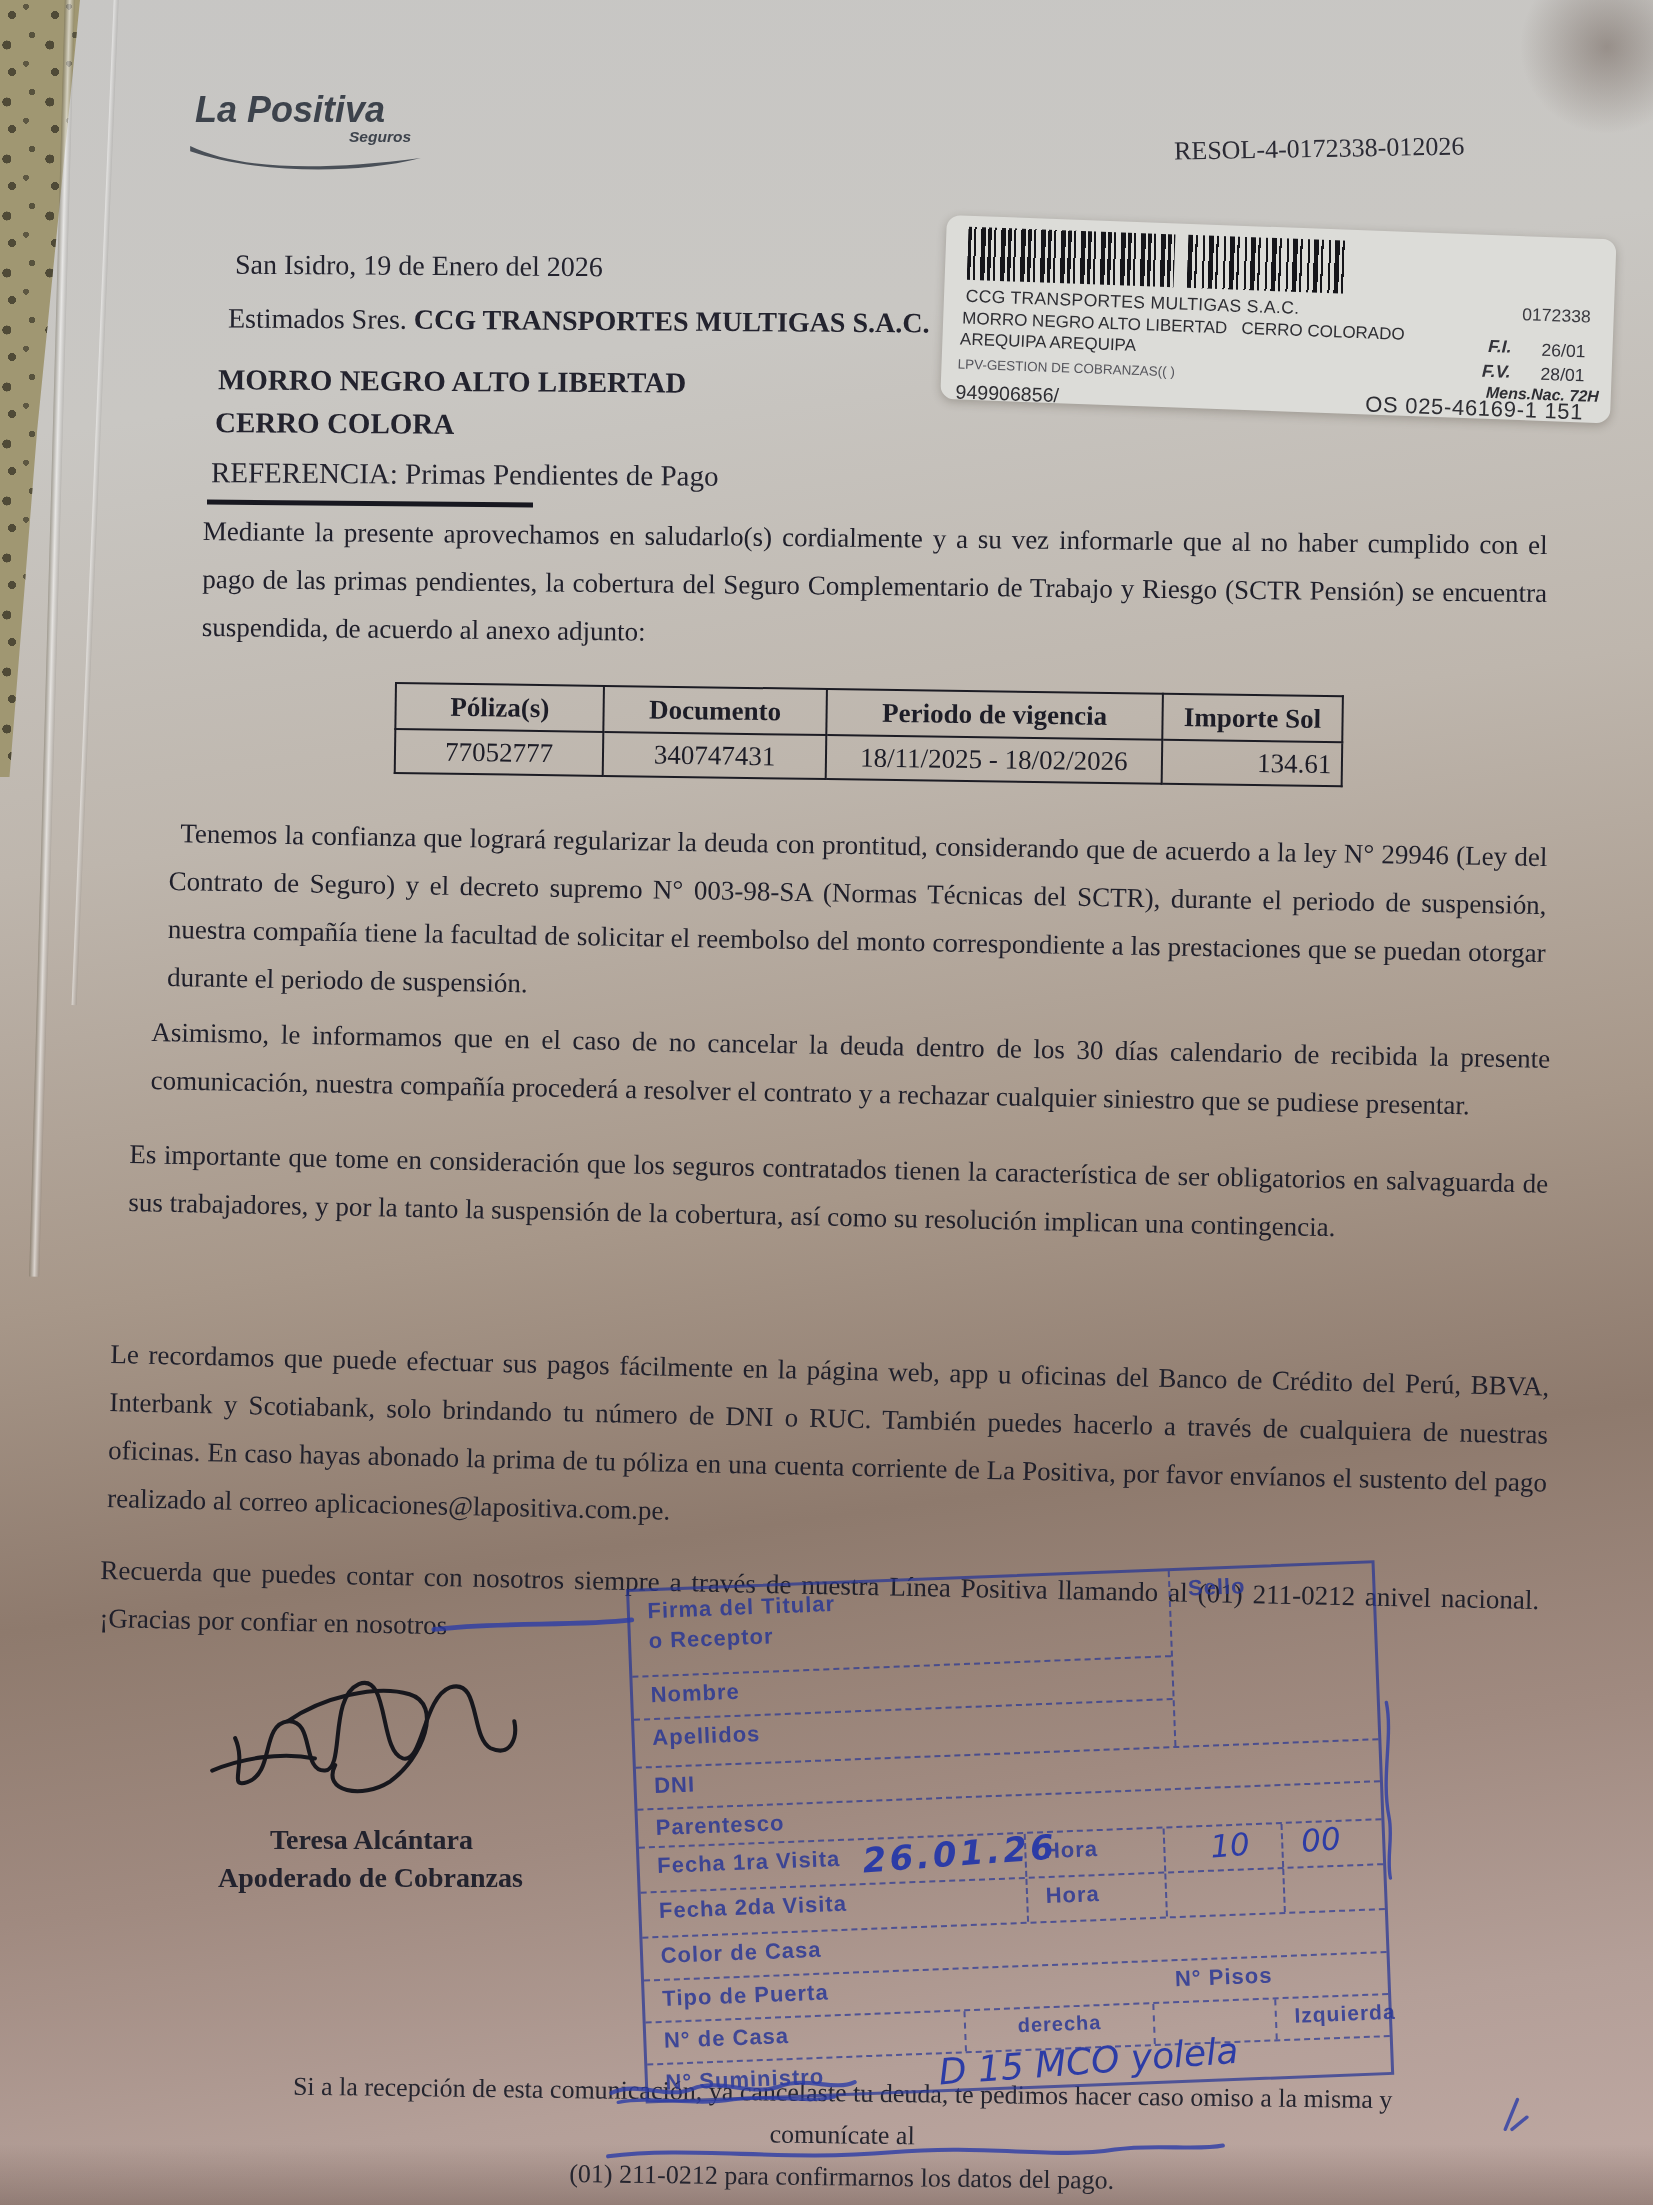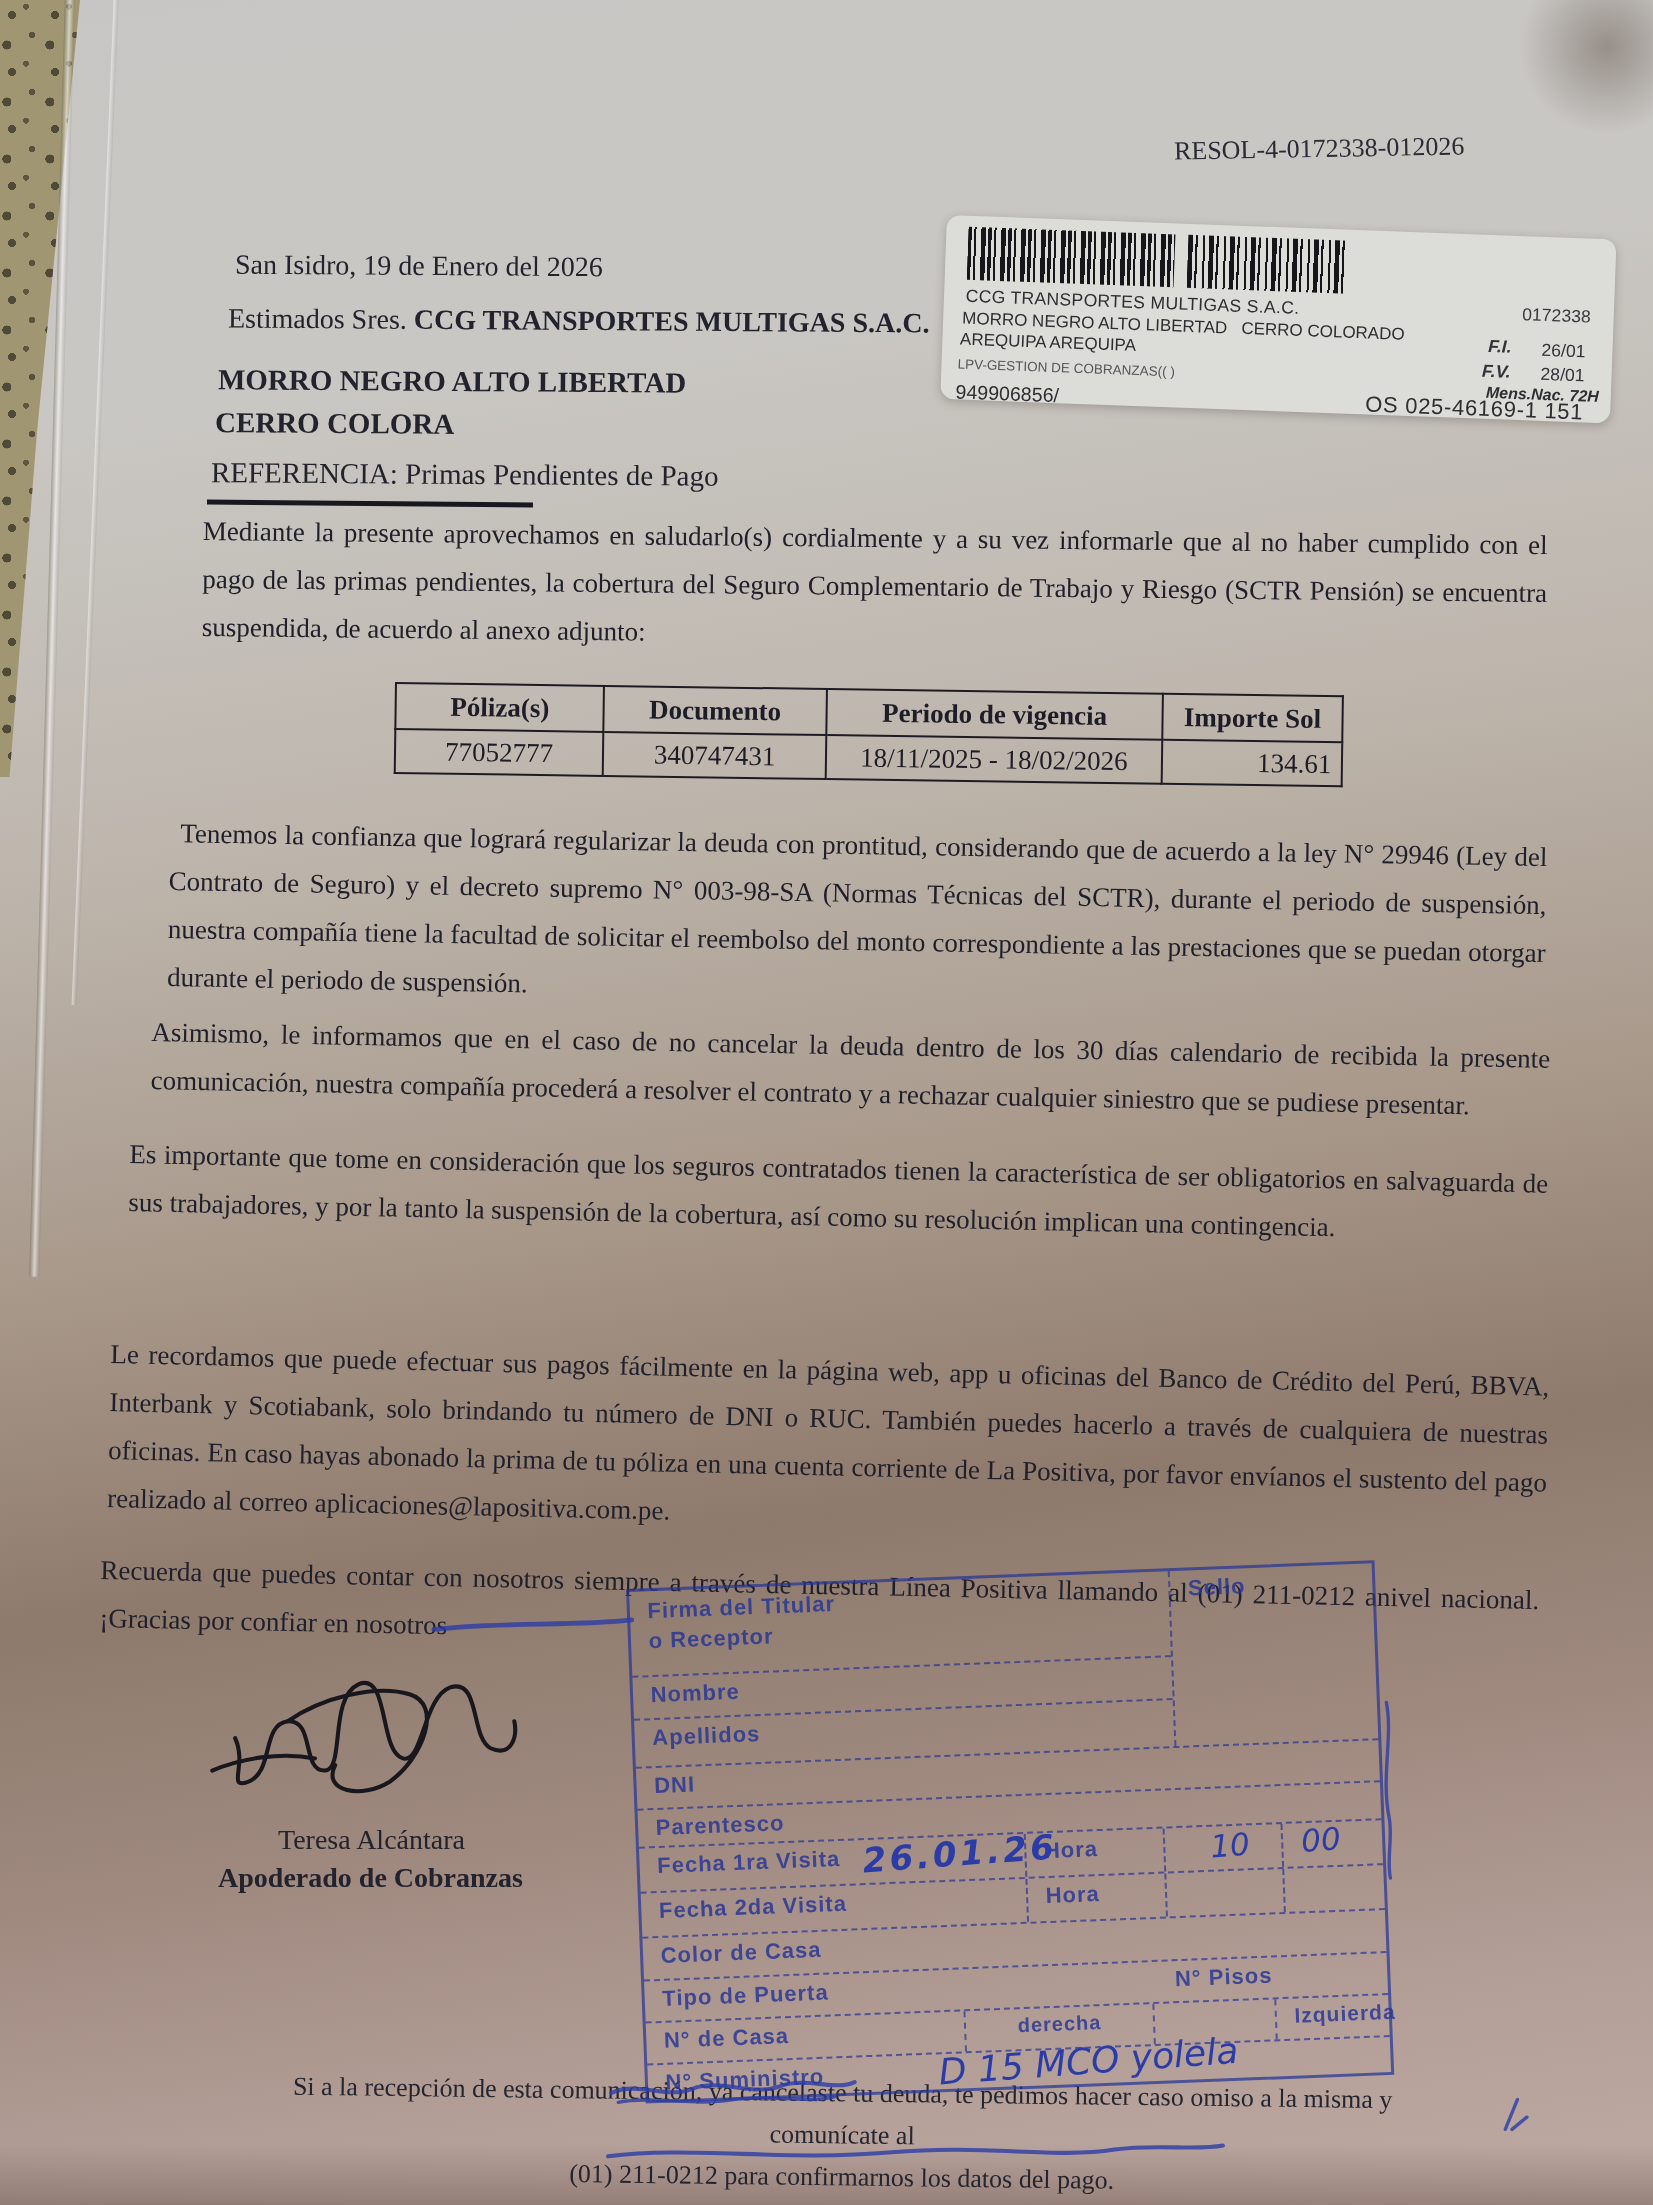--- a/index.html
+++ b/index.html
@@ -53,21 +53,21 @@
   .ref-underline{position:absolute;left:207px;top:501px;width:326px;height:4.7px;background:#181820;transform:rotate(.5deg);}
   
   .ptable{position:absolute;left:395px;top:682px;width:949px;border-collapse:collapse;transform:rotate(.8deg);transform-origin:left top;
     font-size:27px;color:#1d1d27;}
   .ptable th,.ptable td{border:2.7px solid #1c1c24;padding:2.7px 6.8px;}
   .ptable th{font-weight:700;text-align:center;height:39px;}
   .ptable td{text-align:center;height:36px;}
   .ptable td.amount{text-align:right;padding-right:9.5px;}
   
   .sig-svg{position:absolute;left:200px;top:1657px;}
-  .sig-name{position:absolute;left:216px;top:1824px;width:311px;text-align:center;font-weight:400;font-size:28px;color:#23232e;}
+  .sig-name{position:absolute;left:216px;top:1824px;width:311px;text-align:center;font-weight:700;font-size:28px;color:#23232e;}
   .sig-title{position:absolute;left:188px;top:1862px;width:365px;text-align:center;font-weight:700;font-size:28px;color:#23232e;}
   
   .stamp{position:absolute;left:626px;top:1589px;width:749px;height:515px;transform:rotate(-2.2deg);transform-origin:left top;
     font-family:"Liberation Sans",sans-serif;color:rgba(38,52,150,.82);z-index:5;
     border:3.4px solid rgba(38,52,150,.72);box-sizing:border-box;}
   .st-label{font-weight:700;font-size:22px;letter-spacing:1px;padding:5.4px 0 0 17.6px;}
   .st-top{display:flex;height:177px;border-bottom:2.7px dashed rgba(38,52,150,.7);box-sizing:border-box;}
   .st-topleft{width:541px;border-right:2.7px dashed rgba(38,52,150,.7);box-sizing:border-box;}
   .st-firma{height:86px;border-bottom:2.7px dashed rgba(38,52,150,.7);box-sizing:border-box;line-height:30px;}
   .st-nombre{height:43px;border-bottom:2.7px dashed rgba(38,52,150,.7);box-sizing:border-box;}
@@ -89,20 +89,27 @@
 <body>
 
 <div id="photo">
 
   <div class="doily"></div>
   <div class="paper-edge1"></div>
   <div class="paper-edge2"></div>
   <div class="corner-shadow"></div>
   <div class="bottom-shade"></div>
 
+  <div class="logo">
+    <div class="brand">La Positiva</div>
+    <div class="brand-sub">Seguros</div>
+    <svg class="swoosh" width="243" height="32" viewBox="0 0 360 48">
+      <path d="M4 6 C 70 38, 180 46, 350 24 C 240 52, 90 44, 4 14 Z" fill="#4a5058"></path>
+    </svg>
+  </div>
   <div class="resol">RESOL-4-0172338-012026</div>
 
   <div class="sticker">
     <div class="barcode">
       <div class="bars-a"></div>
       <div class="bars-b"></div>
     </div>
     <div class="stk-company">CCG TRANSPORTES MULTIGAS S.A.C.</div>
     <div class="stk-code">0172338</div>
     <div class="stk-addr">MORRO NEGRO ALTO LIBERTAD   CERRO COLORADO</div>

